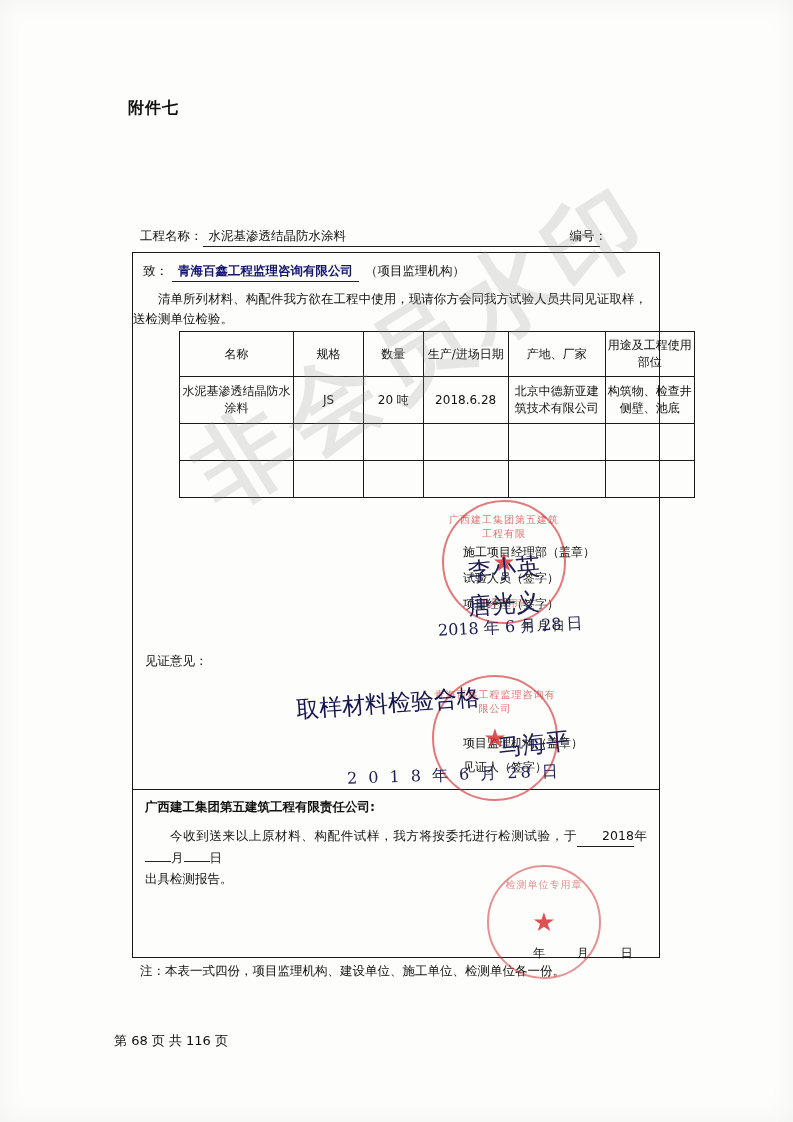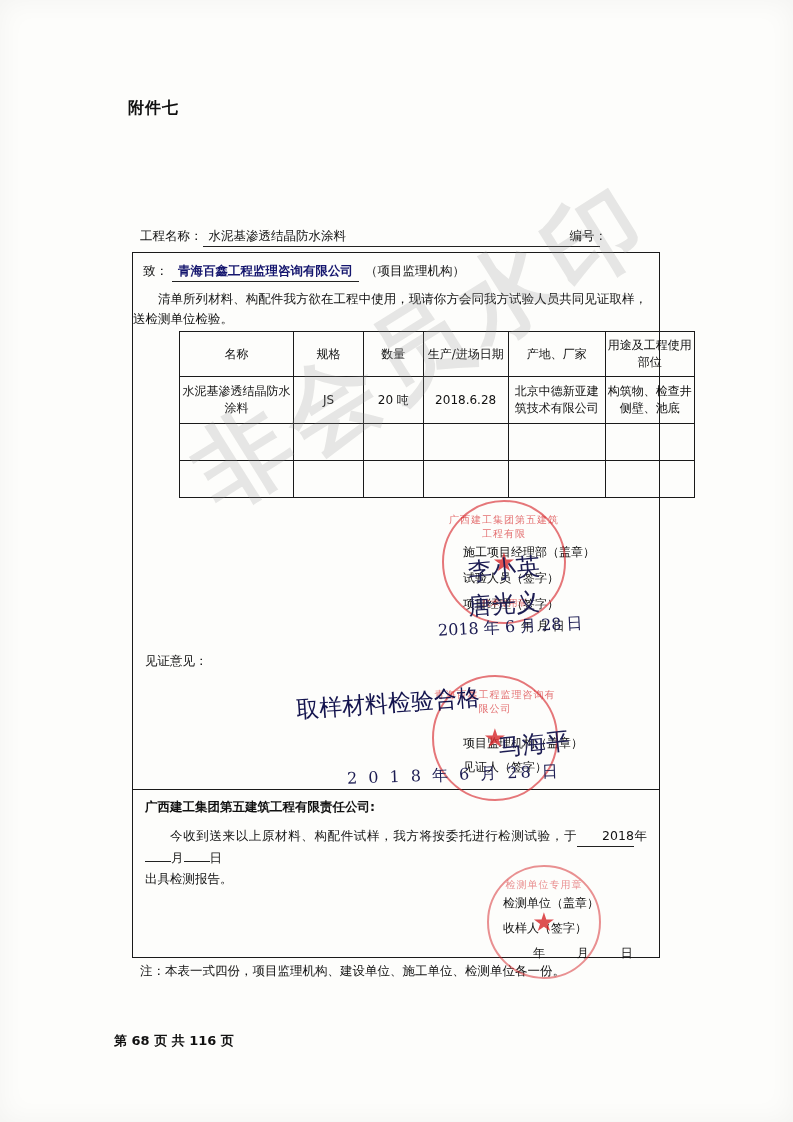--- a/index.html
+++ b/index.html
@@ -233,21 +233,21 @@
     left: 140px;
     top: 963px;
     font-size: 12.5px;
   }
 
   .footer {
     position: absolute;
     left: 114px;
     top: 1032px;
     font-size: 13px;
-    font-weight: bold;
+    font-weight: normal;
   }
 
   
   .watermark {
     position: absolute;
     left: 170px;
     top: 430px;
     font-size: 95px;
     font-weight: bold;
     color: rgba(150,150,150,0.22);
@@ -395,24 +395,20 @@
     </div>
 
     <div class="sep-line"></div>
 
     <div class="company-line">广西建工集团第五建筑工程有限责任公司:</div>
 
     <div class="receipt-text">
       <span>今收到送来以上原材料、构配件试样，我方将按委托进行检测试验，于</span><span class="blank">2018</span><span>年</span><span class="blank s"></span><span>月</span><span class="blank s"></span><span>日</span><br><span>出具检测报告。</span>
     </div>
 
-    <div class="sig-block-3">
-      <div>检测单位（盖章）</div>
-      <div>收样人（签字）</div>
-    </div>
     <div class="date-row-3">年   月   日</div>
 
   </div>
 
   <div class="note">注：本表一式四份，项目监理机构、建设单位、施工单位、检测单位各一份。</div>
 
   <div class="footer">第 68 页 共 116 页</div>
 
   <div class="watermark">非会员水印</div>
 

